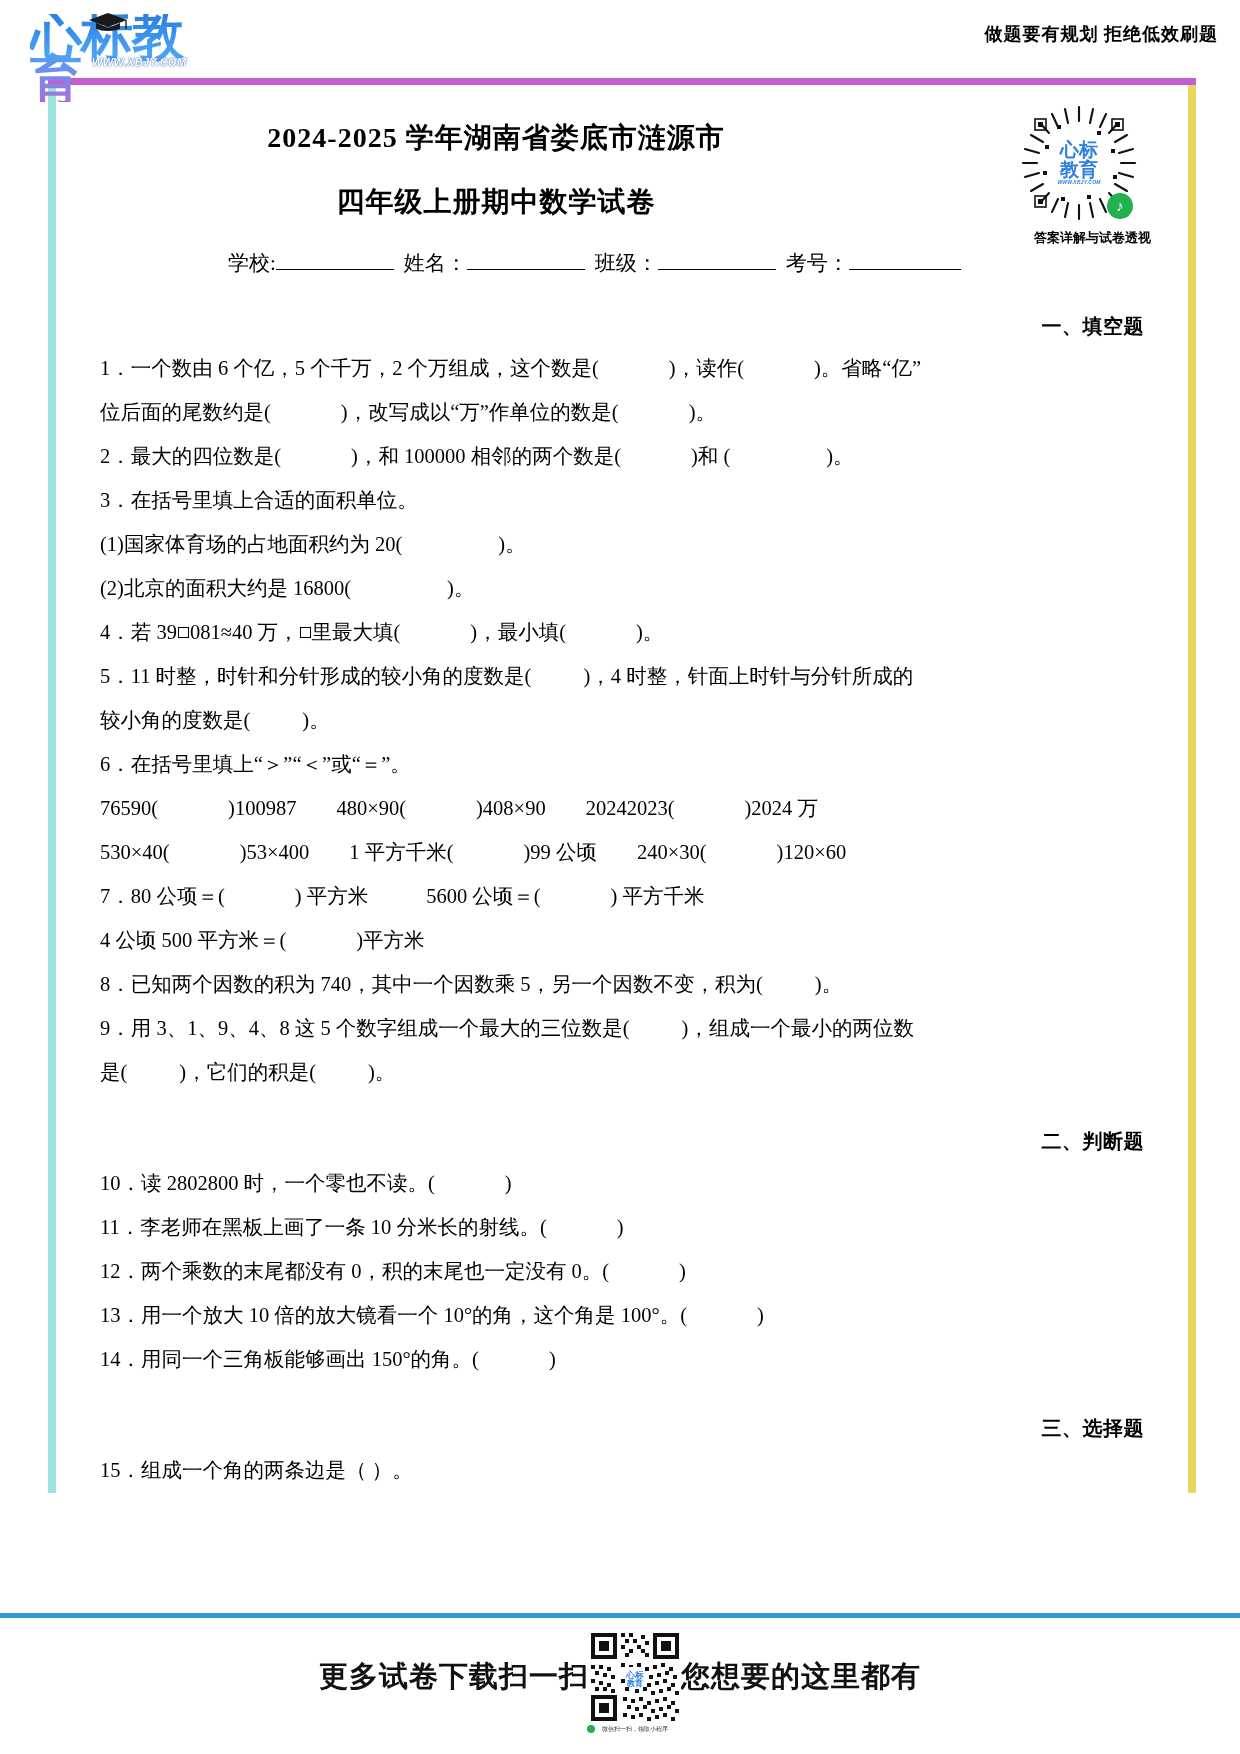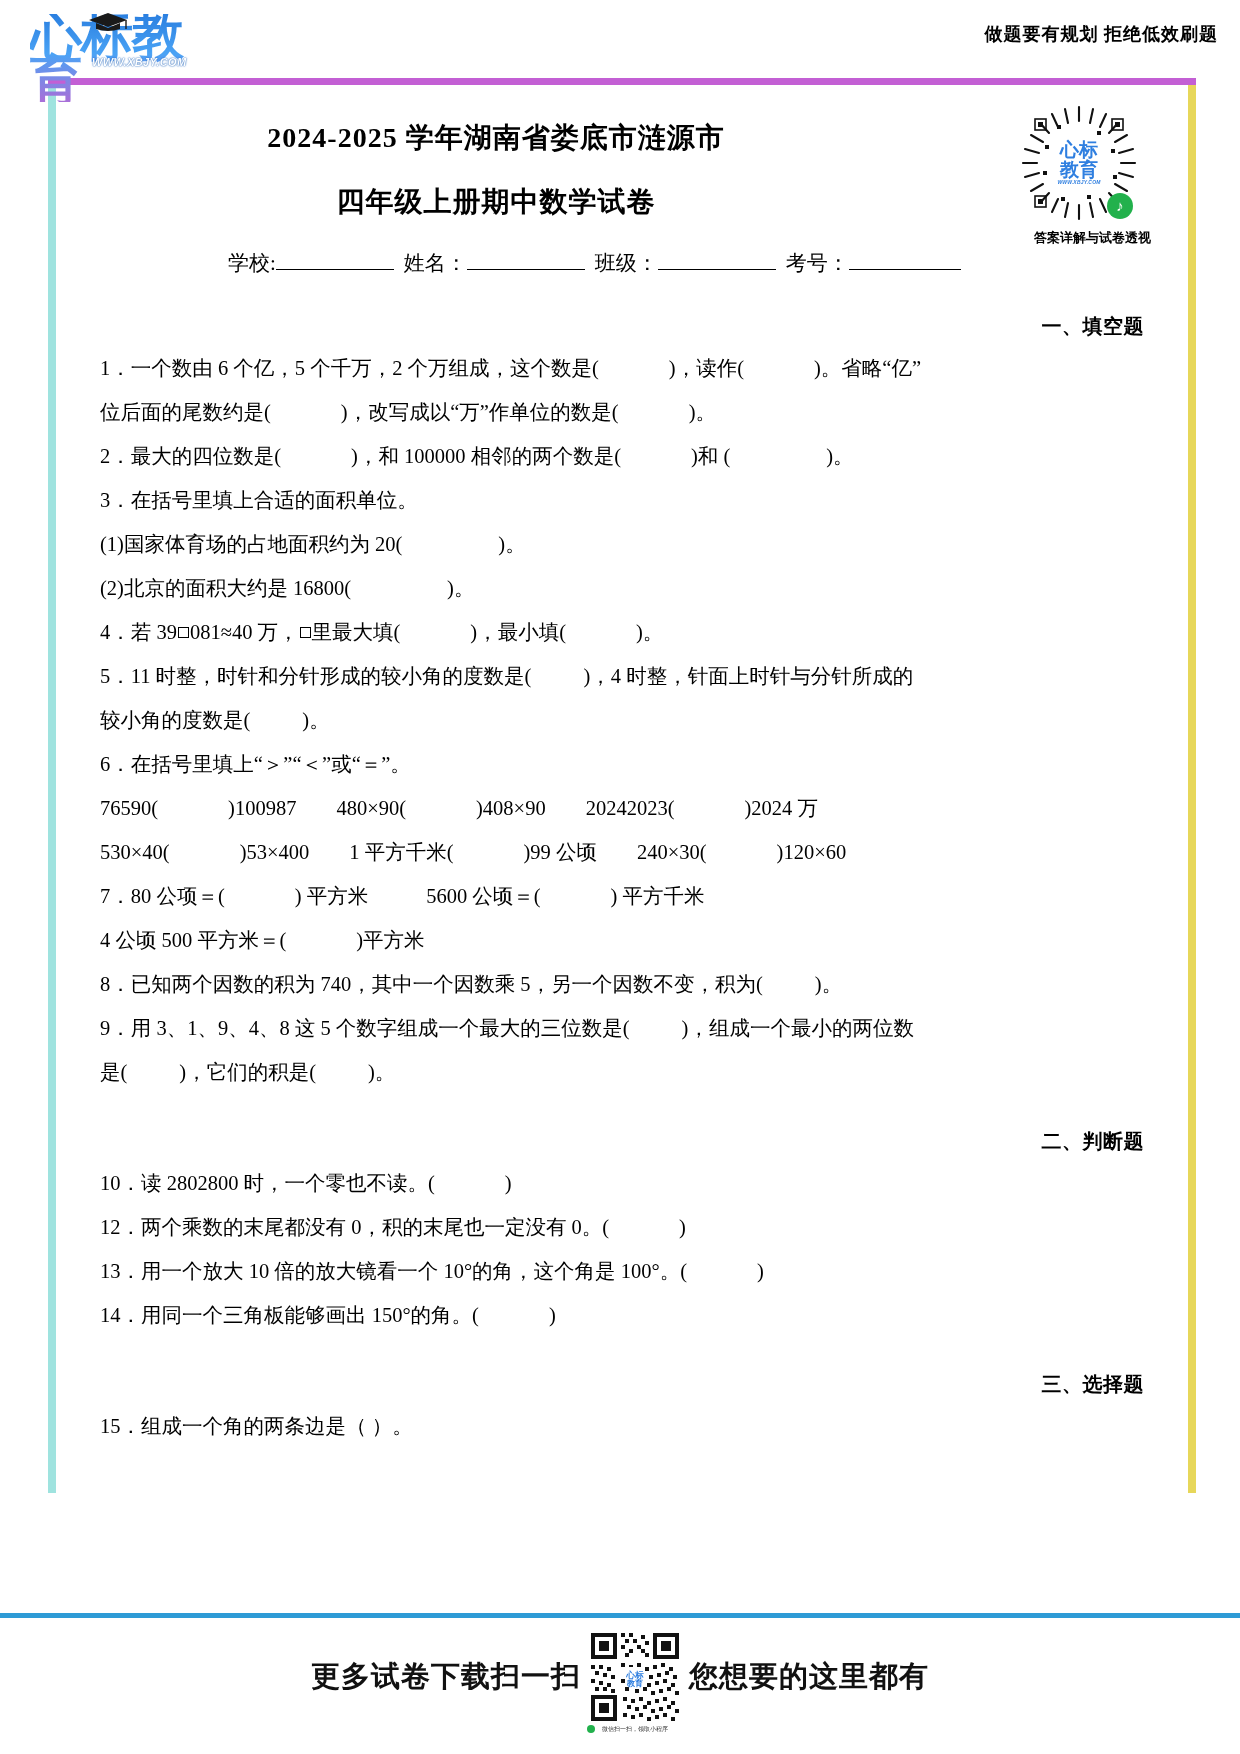--- a/index.html
+++ b/index.html
@@ -219,21 +219,20 @@
     position: absolute;
     left: 0; top: 1618px;
     width: 1240px; height: 136px;
     background: #fff;
   }
   .footer-inner {
     display: flex;
     align-items: center;
     justify-content: center;
     height: 118px;
-    gap: 8px;
   }
   .footer-text {
     font-family: "Liberation Sans", "DejaVu Sans", sans-serif;
     font-weight: bold;
     font-size: 29px;
     color: #111;
     letter-spacing: 1px;
     white-space: nowrap;
   }
   .footer-qr {
@@ -373,20 +372,21 @@
     <p class="q"><span>4 公顷 500 平方米＝(</span><span class="gap-md"></span><span>)平方米</span></p>
 
     <p class="q"><span>8．已知两个因数的积为 740，其中一个因数乘 5，另一个因数不变，积为(</span><span class="gap-sm"></span><span>)。</span></p>
 
     <p class="q"><span>9．用 3、1、9、4、8 这 5 个数字组成一个最大的三位数是(</span><span class="gap-sm"></span><span>)，组成一个最小的两位数</span></p>
     <p class="q"><span>是(</span><span class="gap-sm"></span><span>)，它们的积是(</span><span class="gap-sm"></span><span>)。</span></p>
 
     <div class="sec-head spaced">二、判断题</div>
 
     <p class="q"><span>10．读 2802800 时，一个零也不读。(</span><span class="gap-md"></span><span>)</span></p>
+    <p class="q"><span>11．李老师在黑板上画了一条 10 分米长的射线。(</span><span class="gap-md"></span><span>)</span></p>
     <p class="q"><span>12．两个乘数的末尾都没有 0，积的末尾也一定没有 0。(</span><span class="gap-md"></span><span>)</span></p>
     <p class="q"><span>13．用一个放大 10 倍的放大镜看一个 10°的角，这个角是 100°。(</span><span class="gap-md"></span><span>)</span></p>
     <p class="q"><span>14．用同一个三角板能够画出 150°的角。(</span><span class="gap-md"></span><span>)</span></p>
 
     <div class="sec-head spaced">三、选择题</div>
     <p class="q">15．组成一个角的两条边是（  ）。</p>
 
   </div>
 </div>
 

